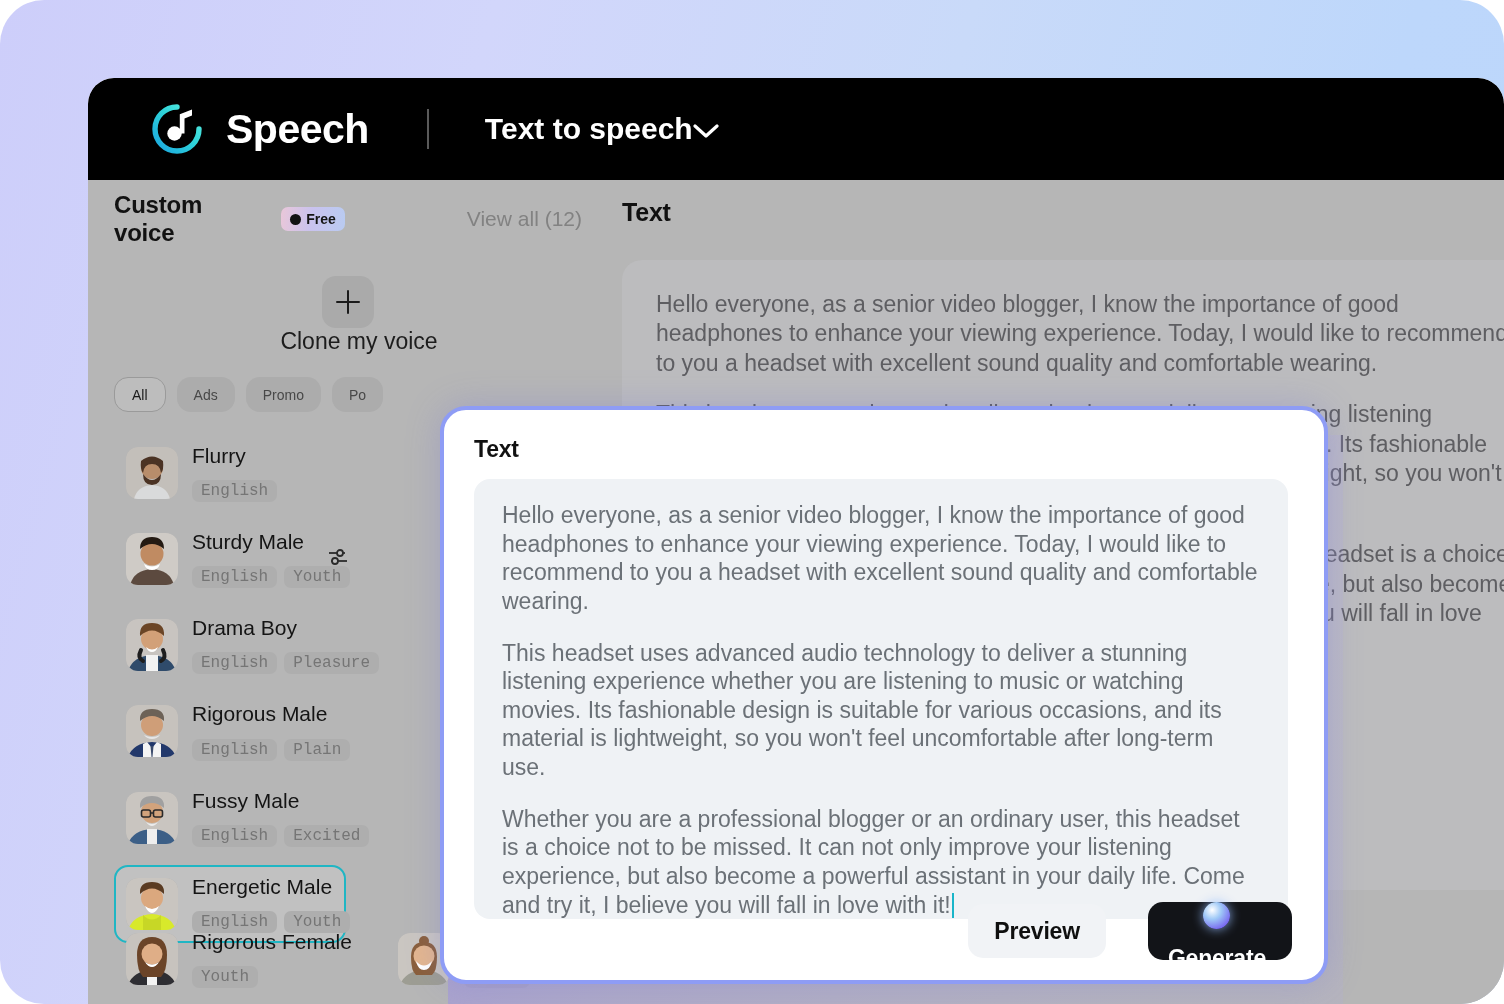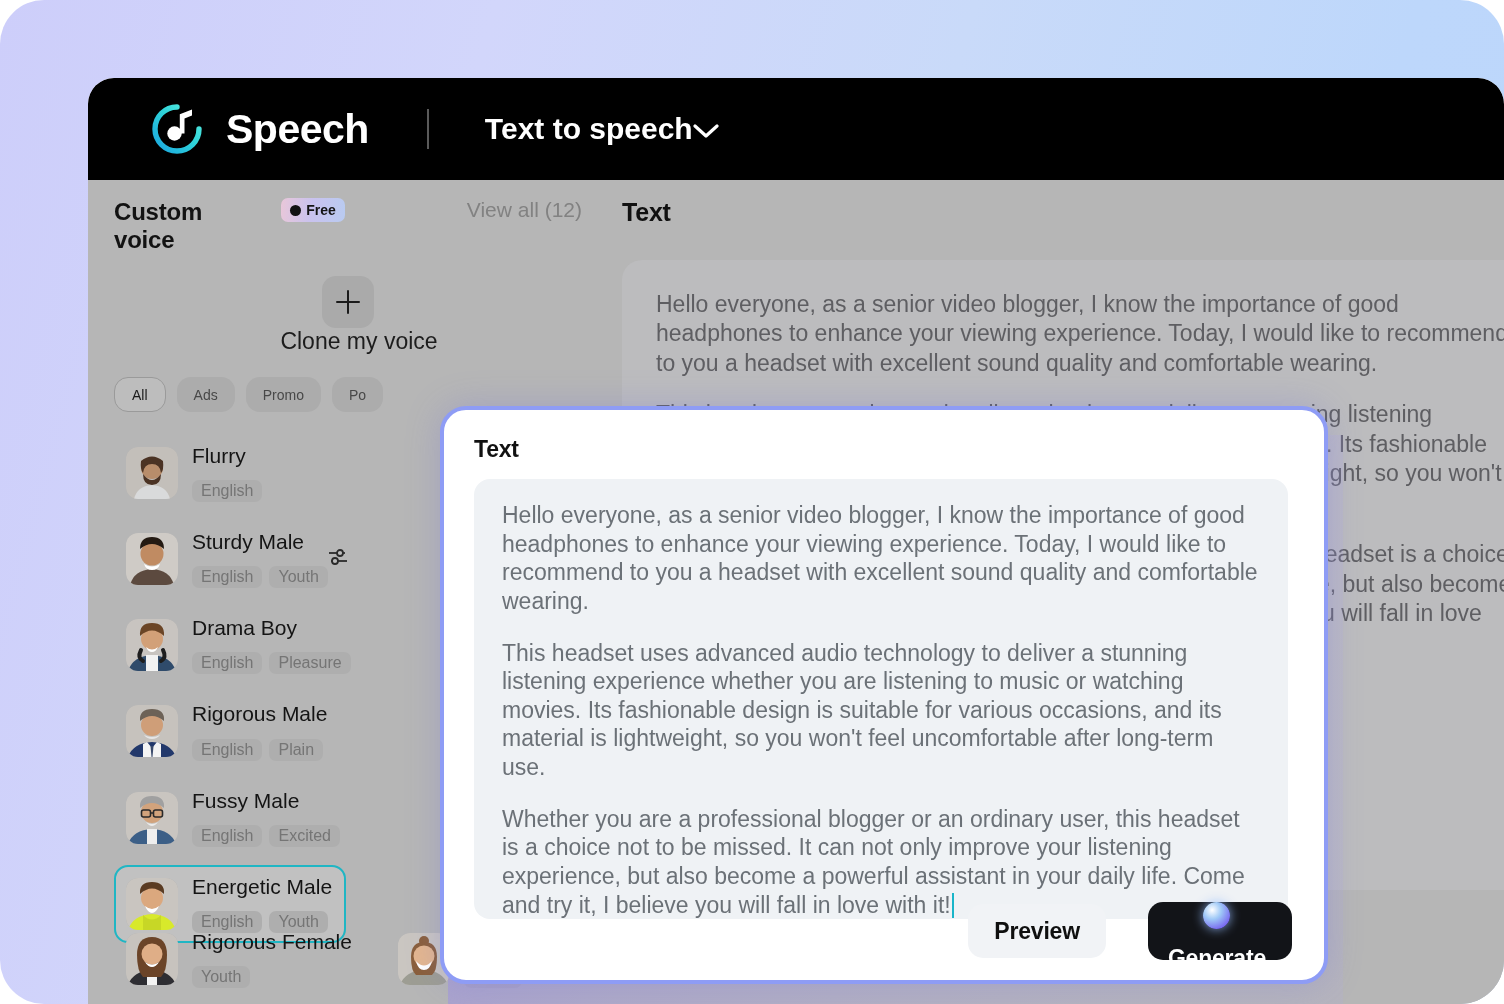--- a/index.html
+++ b/index.html
@@ -89,21 +89,21 @@
   #left-panel {
     position: absolute;
     left: 0; top: 0;
     width: 520px;
     height: 100%;
     padding: 18px 26px 0 26px;
   }
 
   .panel-head-row {
     display: flex;
-    align-items: flex-start;
+    align-items: center;
     height: 42px;
     padding-left: 0;
   }
   .panel-title {
     font-size: 24px;
     font-weight: 700;
     color: #121212;
     letter-spacing: -0.2px;
   }
   .free-badge {
@@ -218,21 +218,21 @@
     position: relative;
   }
   .avatar svg { display: block; }
   .voice-meta { margin-left: 14px; }
   .voice-name {
     font-size: 21px;
     color: #141414;
     line-height: 1.15;
     white-space: nowrap;
   }
-  .tag-row { display: flex; gap: 7px; margin-top: 12px; }
+  .tag-row { display: flex; gap: 7px; margin-top: 12px; font-family: Liberation Mono, monospace; }
   .tag {
     background: #aeaeae;
     color: #757575;
     font-size: 16px;
     padding: 2px 9px;
     border-radius: 7px;
     white-space: nowrap;
   }
   .slider-icon {
     position: absolute;

